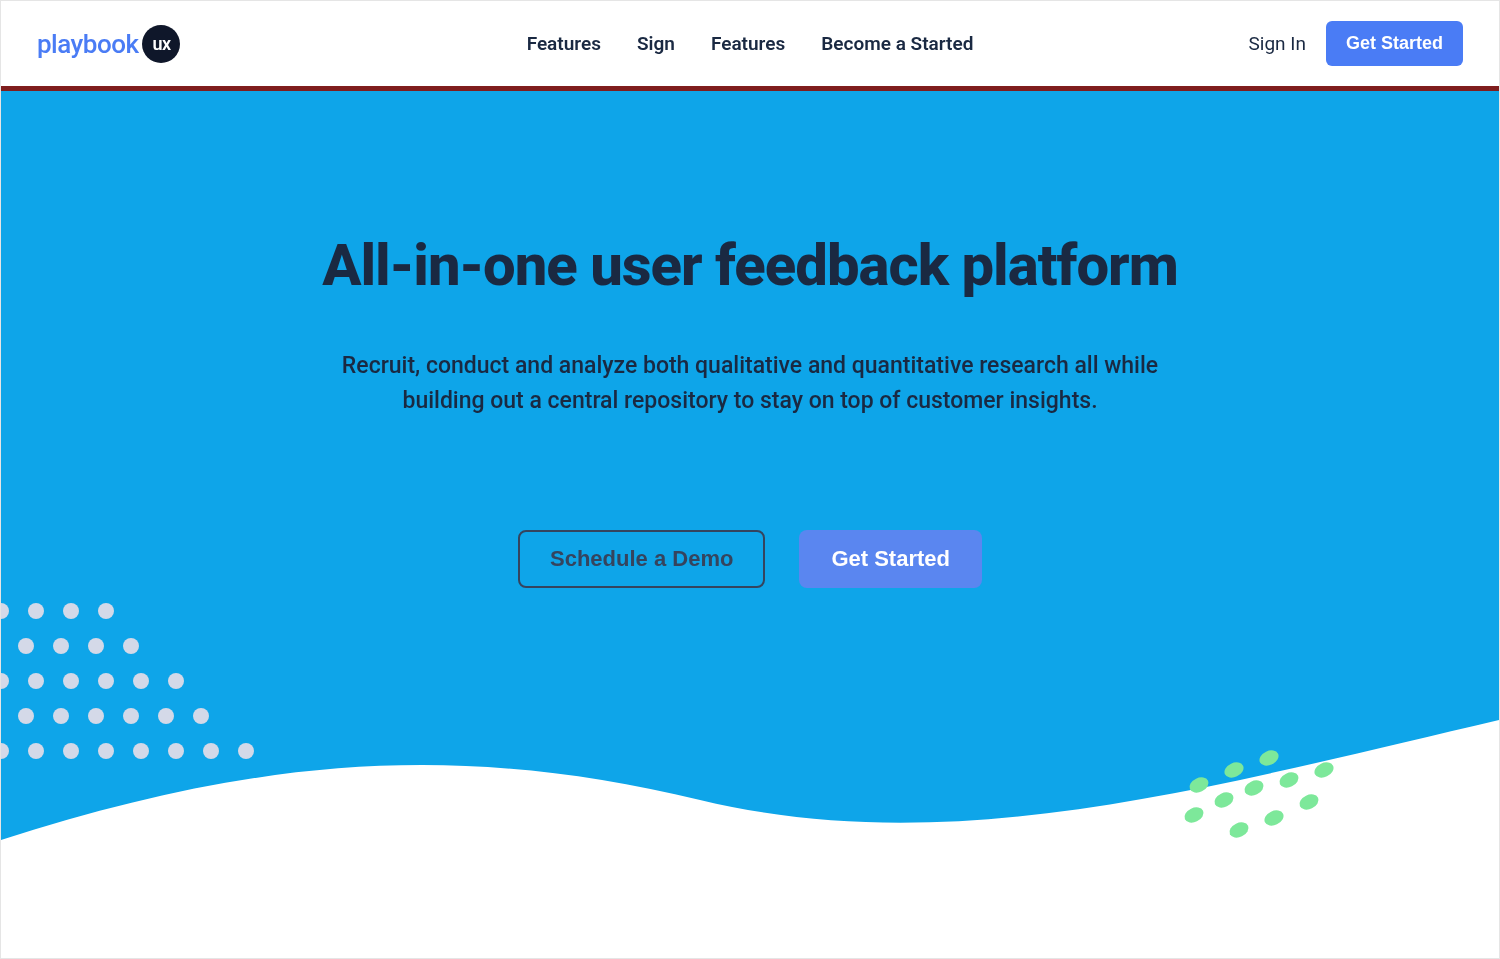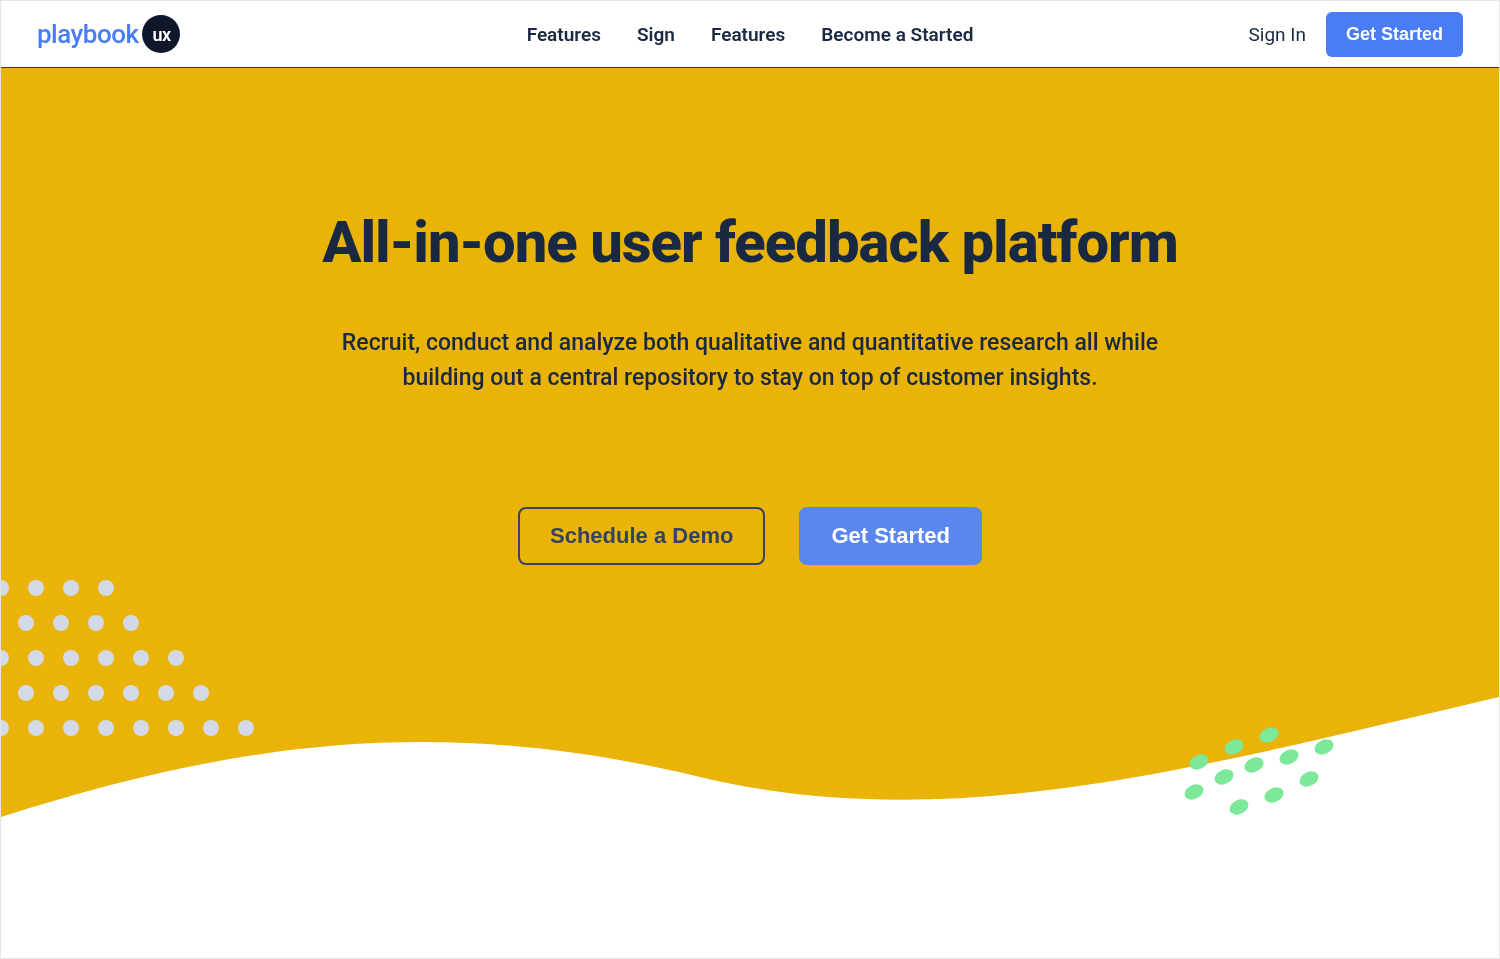--- a/index.html
+++ b/index.html
@@ -14,23 +14,23 @@
       height: 959px;
       overflow: hidden;
       position: relative;
       border: 1px solid #e5e5e5;
     }
     .header {
       display: flex;
       align-items: center;
       justify-content: space-between;
       padding: 20px 36px;
-      border-bottom: 1px solid #7f1d1d;
+      border-bottom: 5px solid #7f1d1d;
       background: #fff;
-      height: 67px;
+      height: 90px;
     }
     .logo {
       display: flex;
       align-items: center;
       font-size: 26px;
       font-weight: 500;
       color: #4a7cf5;
       letter-spacing: -0.5px;
     }
     .logo-badge {
@@ -74,21 +74,21 @@
       background: #4a7cf5;
       color: #fff;
       border: none;
       padding: 12px 20px;
       font-size: 18px;
       font-weight: 600;
       border-radius: 6px;
       cursor: pointer;
     }
     .hero {
-      background: #eab308;
+      background: #0ea5e9;
       height: 869px;
       position: relative;
       overflow: hidden;
       text-align: center;
       padding-top: 140px;
     }
     .hero-title {
       font-size: 58px;
       font-weight: 800;
       color: #1a2942;

